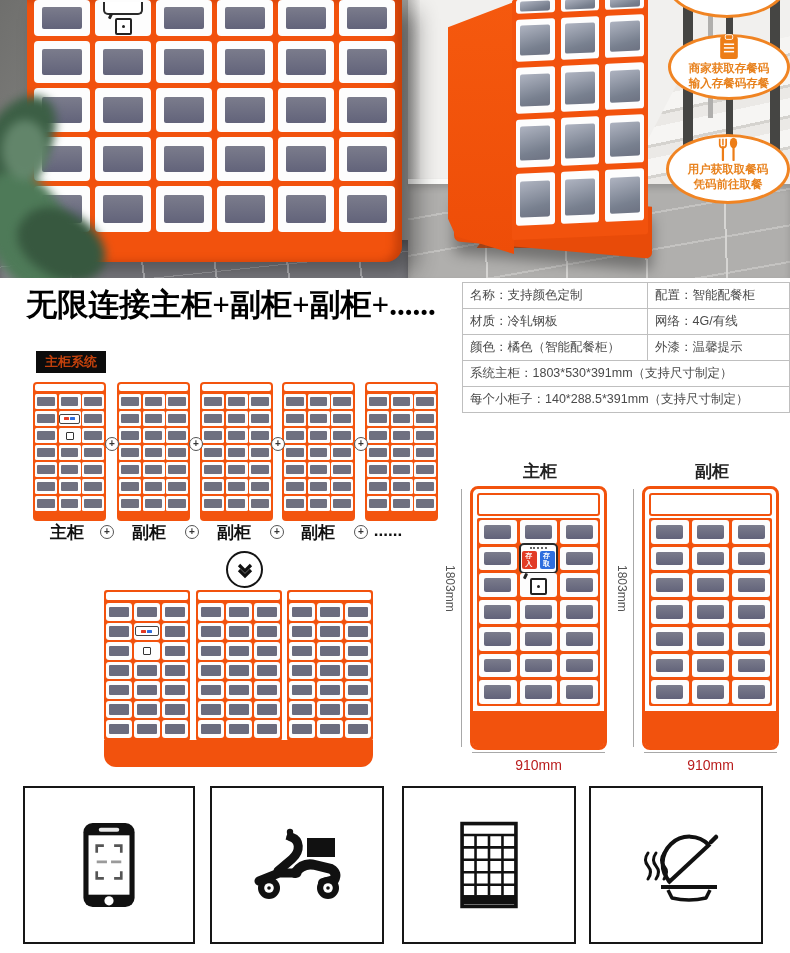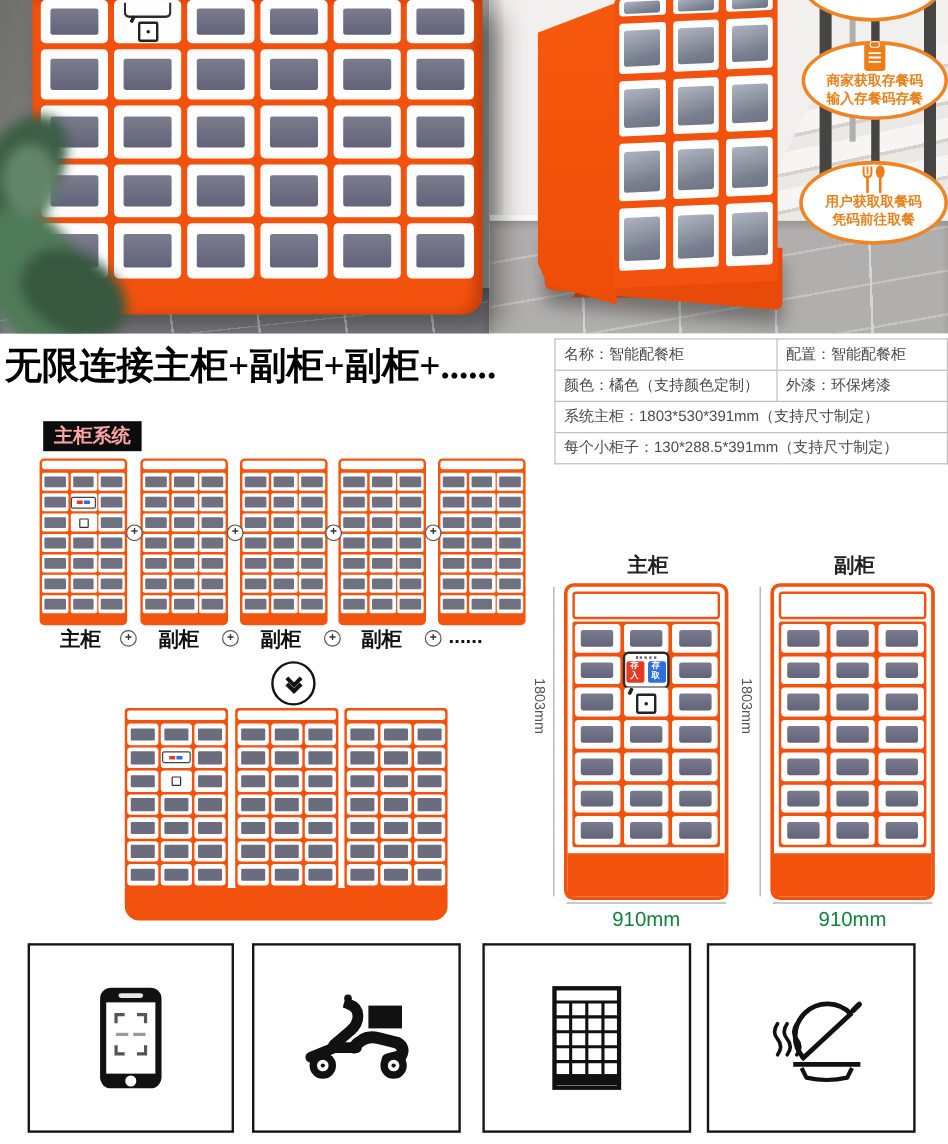--- a/index.html
+++ b/index.html
@@ -56,27 +56,27 @@
   .step-circle{position:absolute;background:#fff;border:3px solid #f08423;border-radius:50%;
                display:flex;flex-direction:column;align-items:center;justify-content:center;
                color:#e8821e;font-weight:bold;font-size:11.5px;line-height:1.3;text-align:center;z-index:6;}
   .step-circle .sline{white-space:nowrap;}
   .sc0{left:666px;top:-52px;width:116px;height:64px;}
   .sc1{left:668px;top:34px;width:116px;height:60px;}
   .sc2{left:666px;top:134px;width:118px;height:64px;}
   .step-ico{margin:-10px 0 1px 0;}
 
   
-  .headline-title{position:absolute;left:4px;top:284px;width:454px;margin:0;
+  .headline-title{position:absolute;left:4px;top:284px;width:454px;text-align:center;margin:0;
       font-family:"Liberation Serif","DejaVu Serif",serif;font-weight:bold;font-size:31px;color:#000;
       white-space:nowrap;overflow:hidden;letter-spacing:0;}
   .headline-sub{position:absolute;left:4px;top:328px;width:454px;text-align:center;margin:0;
       font-size:15px;color:#1a1a1a;font-weight:600;}
-  .headline-badge{position:absolute;left:36px;top:351px;background:#0c0c0c;color:#fca5a5;
-      font-size:16px;font-weight:600;padding:2px 9px;}
+  .headline-badge{position:absolute;left:36px;top:351px;background:#0c0c0c;color:#c2410c;
+      font-size:13px;font-weight:600;padding:2px 9px;}
 
   .spec{position:absolute;left:462px;top:282px;width:328px;}
   .spec-notice{font-size:11px;color:#828282;margin:0 0 5px 0;line-height:1.3;}
   .spec table{width:100%;border-collapse:collapse;table-layout:fixed;}
   .spec td{border:1px solid #bfbfbf;font-size:12.5px;color:#4a4a4a;padding:4px 7px;height:16px;
            overflow:hidden;white-space:nowrap;}
   .spec td.c0{width:52%;}
 
   
   .cell{background:#fdfdfd;border-radius:3px;position:relative;display:flex;flex-direction:column;
@@ -127,21 +127,21 @@
   
   .fig-title{position:absolute;top:460px;width:120px;text-align:center;font-size:17px;color:#222;font-weight:600;}
   .fig-cab{position:absolute;top:486px;width:137px;height:264px;background:#fff;border:3px solid #f2520d;border-radius:8px;box-sizing:border-box;}
   .fig-head{position:absolute;left:4px;right:4px;top:4px;height:19px;background:#fff;border:2px solid #f2520d;border-radius:3px;}
   .fig-grid{position:absolute;left:4px;right:4px;top:29px;bottom:41px;background:#f2520d;padding:2px;border-radius:2px;}
   .fig-grid .door{width:72%;height:58%;}
   .fig-base{position:absolute;left:0;right:0;bottom:0;height:36px;background:#f2520d;border-radius:0 0 4px 4px;}
   .dim-v{position:absolute;width:0;border-left:1px solid #a8a8a8;}
   .dim-h{position:absolute;height:0;border-top:1px solid #a8a8a8;}
   .dim-vlabel{position:absolute;writing-mode:vertical-rl;font-size:12px;color:#555;}
-  .dim-hlabel{position:absolute;width:137px;text-align:center;font-size:17px;color:#15803d;}
+  .dim-hlabel{position:absolute;width:137px;text-align:center;font-size:14px;color:#b91c1c;}
 
   
   .fbox{position:absolute;top:786px;height:158px;border:2px solid #161616;background:#fff;
         display:flex;align-items:center;justify-content:center;box-sizing:border-box;}
 </style>
 </head>
 <body>
 
 <div class="page">
 
@@ -339,32 +339,36 @@
     </div>
   </section>
 
   <h1 class="headline-title">无限连接主柜+副柜+副柜+......</h1>
   <span class="headline-badge">主柜系统</span>
 
   <aside class="spec">
     <table>
       <tbody>
         <tr>
-          <td class="c0">名称：智能配餐柜</td>
+          <td class="c0">名称：支持颜色定制</td>
           <td>配置：智能配餐柜</td>
         </tr>
         <tr>
-          <td class="c0">颜色：橘色（支持颜色定制）</td>
-          <td>外漆：环保烤漆</td>
+          <td class="c0">材质：冷轧钢板</td>
+          <td>网络：4G/有线</td>
+        </tr>
+        <tr>
+          <td class="c0">颜色：橘色（智能配餐柜）</td>
+          <td>外漆：温馨提示</td>
         </tr>
         <tr>
             <td colspan="2">系统主柜：1803*530*391mm（支持尺寸制定）</td>
           </tr>
         <tr>
-            <td colspan="2">每个小柜子：130*288.5*391mm（支持尺寸制定）</td>
+            <td colspan="2">每个小柜子：140*288.5*391mm（支持尺寸制定）</td>
           </tr>
       </tbody>
     </table>
   </aside>
 
   <div class="mini-cab" style="left:33px">
     <div class="mini-head"></div>
       <div class="mini-grid" id="mc0" style="display: grid; grid-template-columns: repeat(3, 1fr); grid-template-rows: 1fr 1fr 1fr 1fr 1fr 1fr 1fr; gap: 1.5px;">
         <div class="cell">
           <div class="door"></div>

